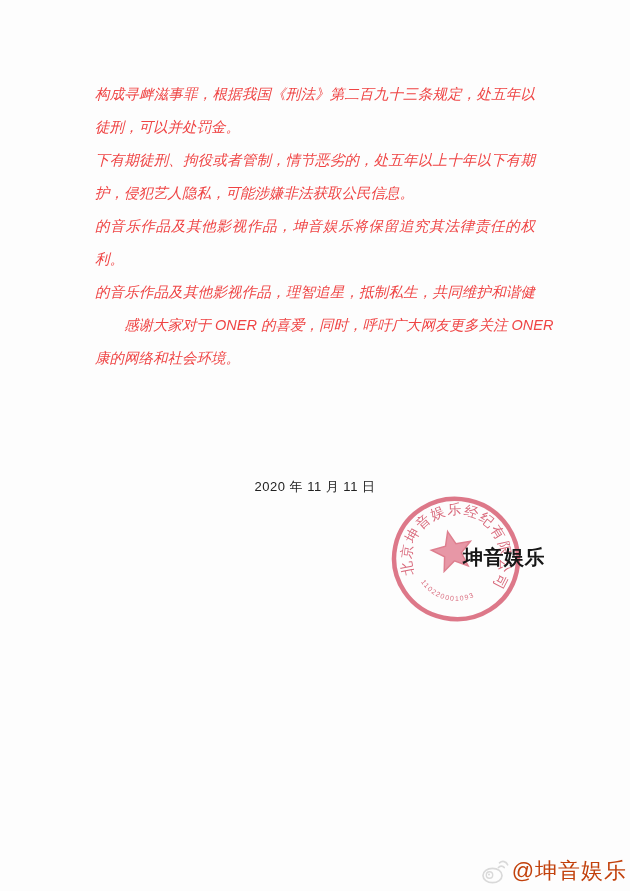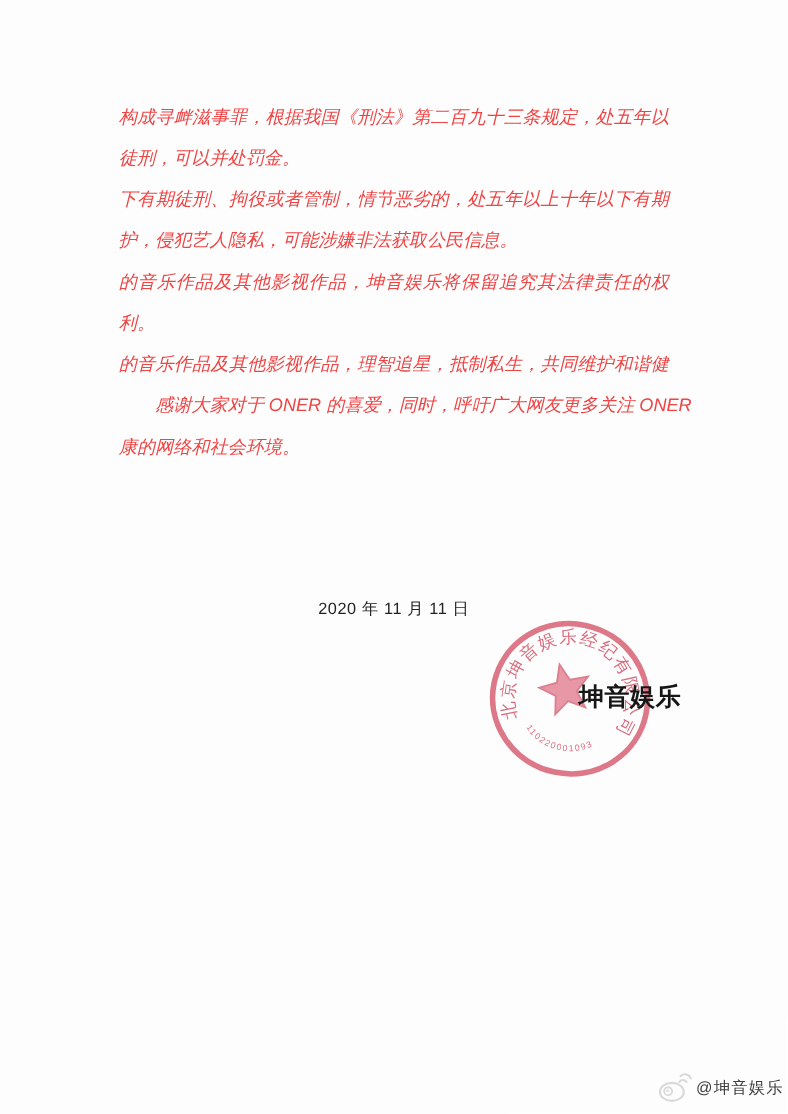--- a/index.html
+++ b/index.html
@@ -70,22 +70,22 @@
   
   .watermark {
     position: absolute;
     right: 3px;
     top: 856px;
     display: flex;
     align-items: center;
     gap: 3px;
   }
   .watermark .wm-text {
-    font-size: 13px;
-    color: #404040;
+    font-size: 22px;
+    color: #c2410c;
     letter-spacing: 1px;
     white-space: nowrap;
   }
 </style>
 </head>
 <body>
 
 <div class="page">
 
   <div class="doc-body">

